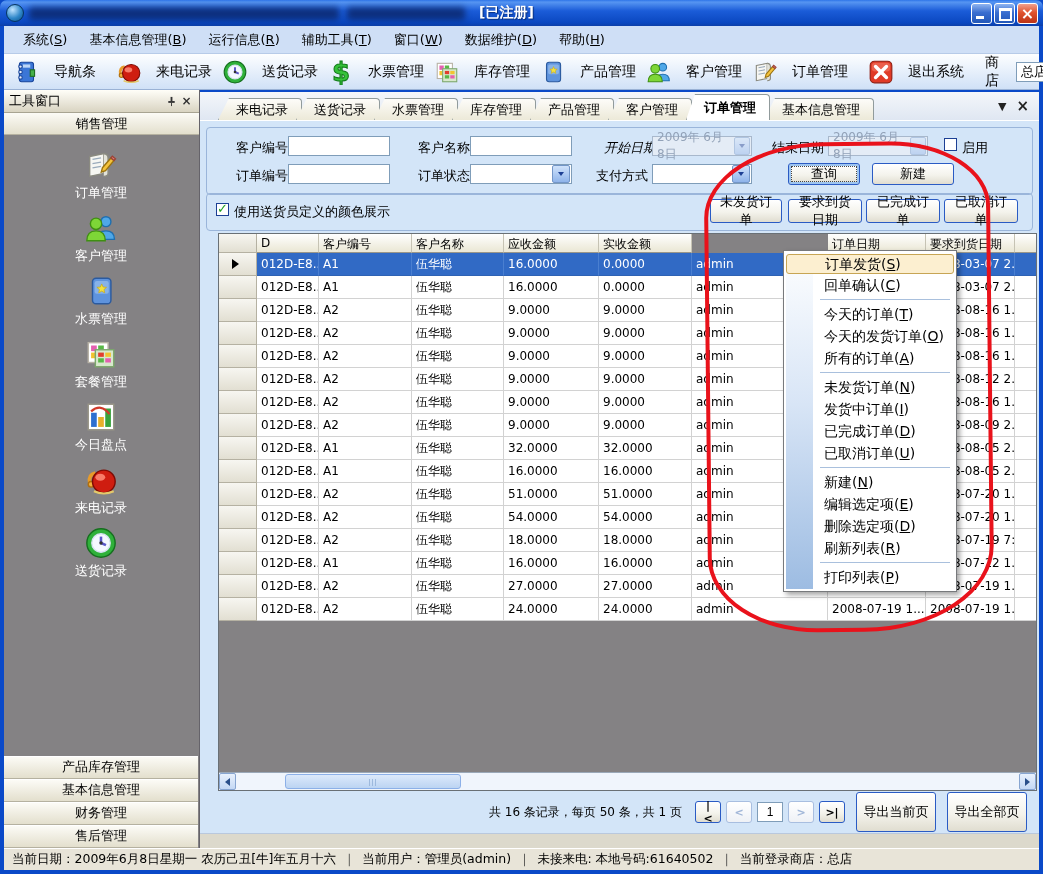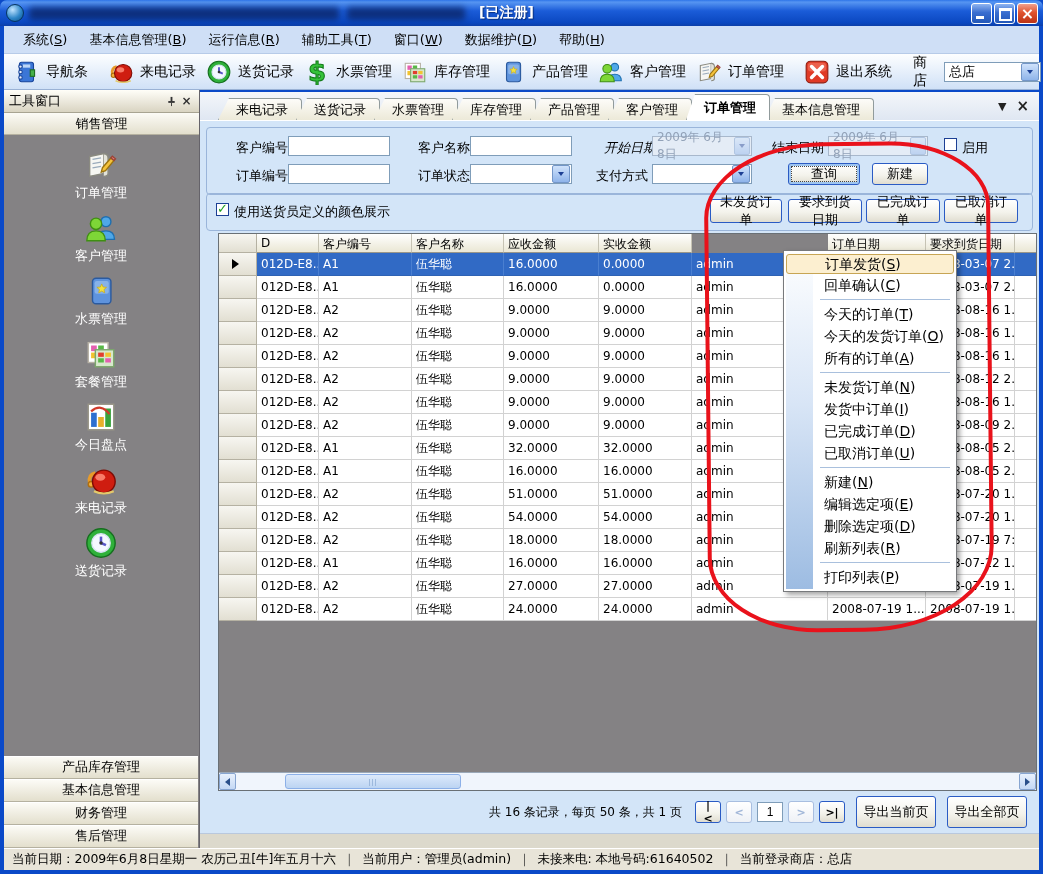--- a/index.html
+++ b/index.html
@@ -21,21 +21,21 @@
   .win-btn.max::after{content:"";position:absolute;left:4px;top:4px;width:9px;height:8px;border:2px solid #fff;border-top-width:3px;}
   .win-btn.close::after{content:"×";position:absolute;left:0;top:-1px;width:100%;text-align:center;color:#fff;font-size:16px;font-weight:bold;line-height:21px;}
 
   
   .menubar{position:absolute;left:4px;top:26px;width:1035px;height:28px;background:#cfdff6;display:flex;align-items:center;padding-left:8px;box-sizing:border-box;border-bottom:1px solid #b7cbe8;}
   .menu-item{padding:12px 11px;font-size:13px;color:#000000;white-space:nowrap;cursor:default;}
 
   
   .toolbar{position:absolute;left:4px;top:54px;width:1035px;height:36px;background:linear-gradient(180deg,#fdfeff,#d0e1f7);border-bottom:1px solid #9ab2d5;display:flex;align-items:center;box-sizing:border-box;}
   .tb-grip{width:4px;height:28px;margin:0 3px 0 2px;background:repeating-linear-gradient(180deg,#8fa8cc 0 2px,transparent 2px 4px);}
-  .tool-btn{display:flex;align-items:center;gap:6px;padding:2px 5px;font-size:14px;color:#000;white-space:nowrap;border-radius:3px;}
+  .tool-btn{display:flex;align-items:center;gap:14px;padding:2px 5px;font-size:14px;color:#000;white-space:nowrap;border-radius:3px;}
   .tool-sep{width:1px;height:28px;background:#97aed2;margin:0 5px;}
   .shop-area{display:flex;align-items:center;gap:6px;margin-left:6px;font-size:14px;}
   .shop-combo{width:108px;height:20px;background:#fff;border:1px solid #7f9db9;display:flex;align-items:center;justify-content:space-between;padding-left:4px;font-size:13px;box-sizing:border-box;}
   .combo-arrow-btn{width:16px;height:16px;margin-right:1px;border:1px solid #7396c8;border-radius:2px;background:linear-gradient(180deg,#cfe2fb,#8fb4ea);display:flex;align-items:center;justify-content:center;}
   .combo-arrow-btn::after{content:"";width:0;height:0;border-top:4px solid #1c3f94;border-left:3.5px solid transparent;border-right:3.5px solid transparent;}
 
   
   .sidebar{position:absolute;left:4px;top:90px;width:196px;bottom:26px;background:#848284;border-right:1px solid #65636a;box-sizing:border-box;}
   .sb-header{height:22px;background:linear-gradient(180deg,#fffef8,#d9d4c2);border-bottom:1px solid #a8a492;display:flex;align-items:center;padding:0 5px;font-size:13px;color:#000;}
   .sb-header .sp{flex:1;}
@@ -90,21 +90,21 @@
   .hs-btn.right::after{content:"";width:0;height:0;border-left:5px solid #2a4f8a;border-top:4px solid transparent;border-bottom:4px solid transparent;}
   .hs-thumb{position:absolute;left:66px;width:176px;top:1px;height:15px;background:linear-gradient(180deg,#dcE9fb,#bcd4f2);border:1px solid #8cb0e8;border-radius:3px;box-sizing:border-box;}
   .hs-thumb::after{content:"";position:absolute;left:50%;top:4px;width:8px;height:7px;margin-left:-4px;background:repeating-linear-gradient(90deg,#9db9dd 0 1px,transparent 1px 3px);}
 
   
   .pagebar{position:absolute;left:0;right:0;top:676px;height:30px;display:flex;align-items:center;justify-content:flex-end;padding-right:12px;gap:5px;}
   .pg-summary{font-size:12px;color:#000;margin-right:8px;white-space:nowrap;}
   .nav-btn{position:static;width:26px;height:22px;font-size:11px;font-weight:bold;}
   .nav-btn.disabled{border-color:#a8bee0;color:#a0b6d8;background:linear-gradient(180deg,#ffffff,#eef1f6);}
   .page-box{width:26px;height:20px;border:1px solid #7f9db9;text-align:center;font-size:12px;box-sizing:border-box;background:#fff;}
-  .exp-btn{position:static;width:80px;height:32px;margin-left:6px;font-size:13px;}
+  .exp-btn{position:static;width:80px;height:40px;margin-left:6px;font-size:13px;}
 
   .bottom-strip{position:absolute;left:0;right:0;bottom:0;height:14px;background:#dcd9cc;border-top:1px solid #b9c8dd;}
 
   
   .statusbar{position:absolute;left:4px;right:4px;bottom:4px;height:22px;background:#e8e4d8;border-top:1px solid #fff;display:flex;align-items:center;padding-left:8px;font-size:12.5px;color:#000;box-sizing:border-box;white-space:nowrap;}
   .sb-div{margin:0 7px;color:#333;}
 
   
   .ctx{position:absolute;left:783px;top:250px;width:174px;background:#fff;border:1px solid #77797c;box-shadow:3px 3px 5px rgba(0,0,0,.35);padding:3px 2px;box-sizing:border-box;z-index:50;}
   .ctx::before{content:"";position:absolute;left:2px;top:2px;bottom:2px;width:27px;background:linear-gradient(180deg,#fdfeff,#d8e5f6 45%,#9dbce2);}
@@ -432,21 +432,21 @@
     <input class="finput" style="left: 88px; top: 43px; width: 102px;">
     <span class="flabel" style="left:218px;top:46px;">订单状态</span>
     <div class="combo" style="left:270px;top:43px;width:102px;">
       <span class="combo-arrow-btn"></span>
     </div>
     <span class="flabel" style="left:396px;top:46px;">支付方式</span>
     <div class="combo" style="left:452px;top:43px;width:100px;">
       <span class="combo-arrow-btn"></span>
     </div>
     <button class="xpbtn focused" style="left:588px;top:42px;width:72px;height:22px;">查询</button>
-    <button class="xpbtn" style="left:672px;top:42px;width:56px;height:22px;">新建</button>
+    <button class="xpbtn" style="left:672px;top:42px;width:82px;height:22px;">新建</button>
 
     <span class="checkbox checked" style="left:16px;top:82px;"></span>
     <span class="flabel" style="left:34px;top:82px;">使用送货员定义的颜色展示</span>
     <div id="status-btns">
         <button class="xpbtn" style="left: 510px; top: 78px; width: 72px; height: 24px; font-size: 13px;">未发货订单</button>
         <button class="xpbtn" style="left: 588px; top: 78px; width: 74px; height: 24px; font-size: 13px;">要求到货日期</button>
         <button class="xpbtn" style="left: 666px; top: 78px; width: 74px; height: 24px; font-size: 13px;">已完成订单</button>
         <button class="xpbtn" style="left: 744px; top: 78px; width: 74px; height: 24px; font-size: 13px;">已取消订单</button>
       </div>
 

